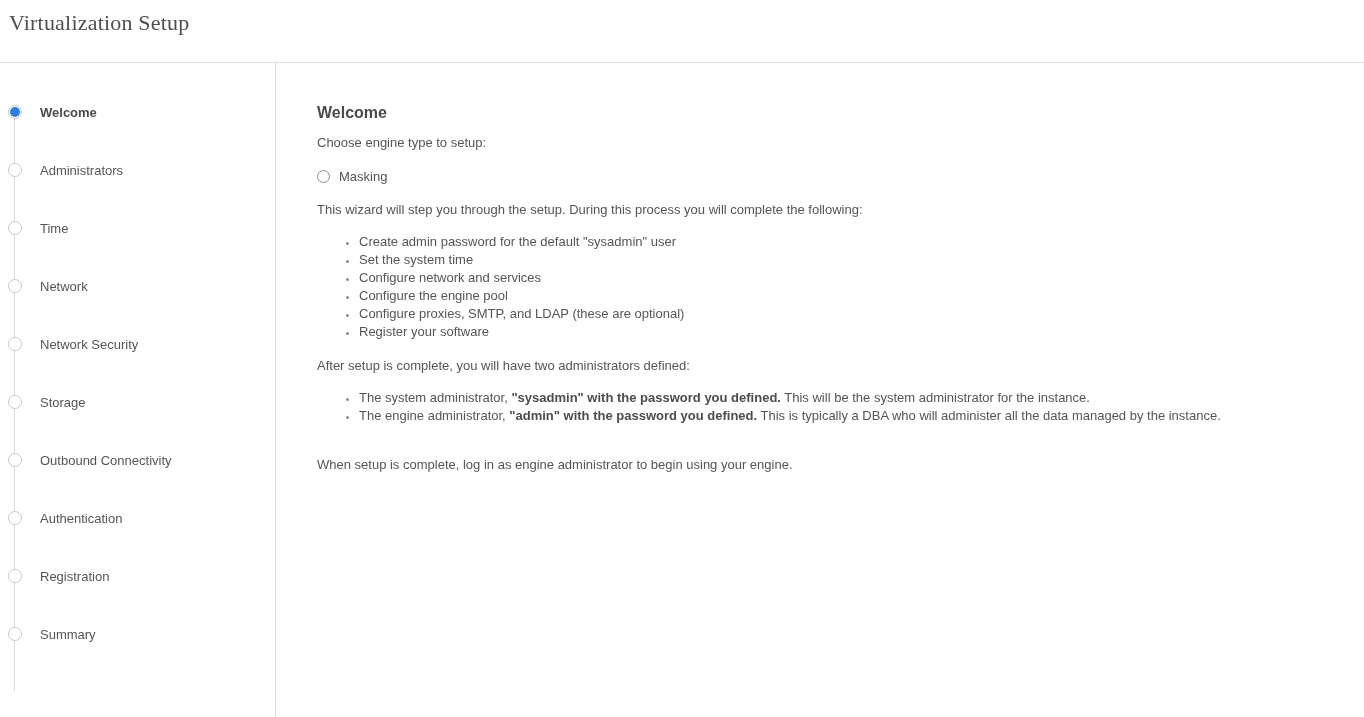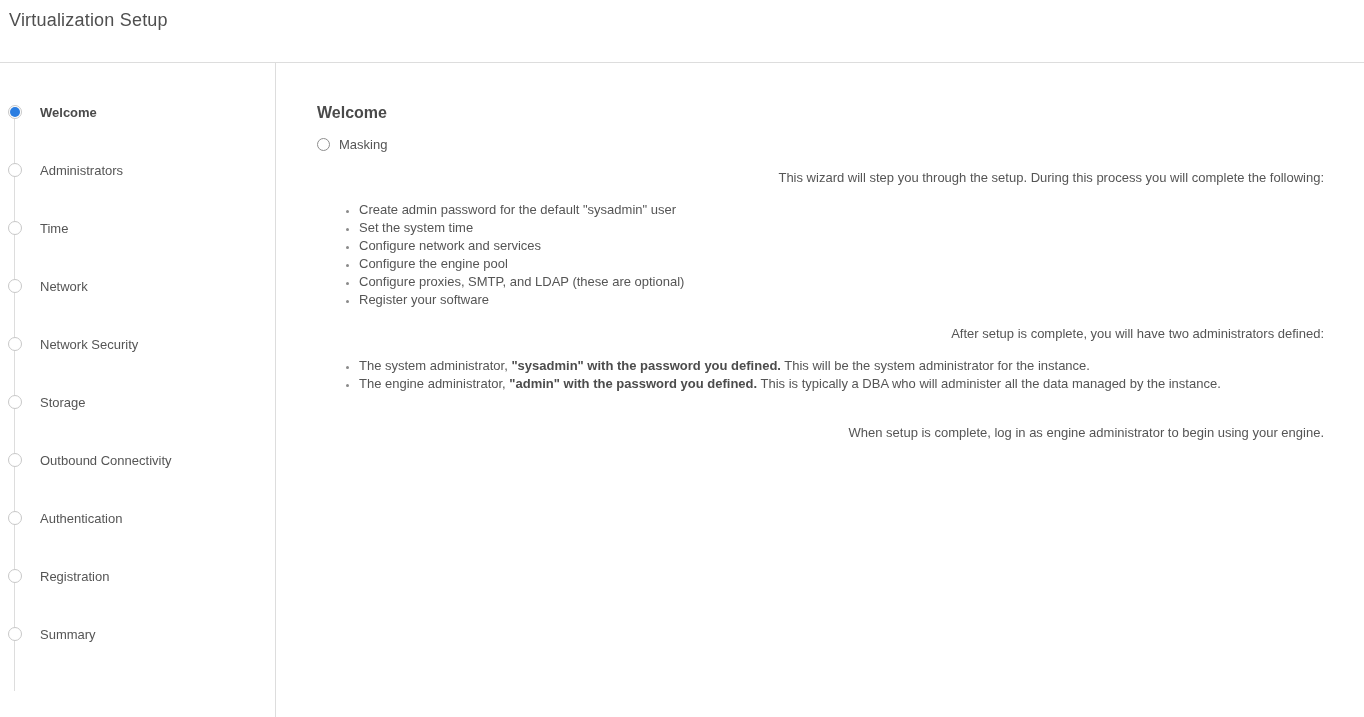--- a/index.html
+++ b/index.html
@@ -5,21 +5,21 @@
   :root { --blue:#2a7de1; --divider:#dddddd; --text-dark:#4a4a4a; --text-body:#555555; }
   * { box-sizing:border-box; }
   html,body { margin:0; padding:0; }
   body {
     width:1364px; height:717px; overflow:hidden; background:#ffffff;
     font-family:"Liberation Sans", sans-serif; font-size:13px; color:var(--text-body);
   }
 
   
   .app-header { height:63px; border-bottom:1px solid var(--divider); padding:10px 0 0 9px; }
-  .app-title { font-size:18px; font-weight:400; color:#4f4f4f; letter-spacing:0.2px; }
+  .app-title { font-size:22px; font-weight:400; color:#4f4f4f; letter-spacing:0.2px;font-family:Liberation Serif, serif; }
 
   
   .layout { display:flex; height:654px; }
 
   
   .sidebar { width:276px; min-width:276px; border-right:1px solid var(--divider); position:relative; padding-top:20px; }
   .stepper-line { position:absolute; left:14px; top:48px; height:580px; width:1px; background:var(--divider); }
   .step { height:58px; display:flex; align-items:center; padding-left:8px; cursor:pointer; position:relative; }
   .step-circle {
     width:14px; height:14px; min-width:14px; border:1px solid #c8c8c8; border-radius:50%;
@@ -41,21 +41,21 @@
   .radio-circle {
     width:13px; height:13px; min-width:13px; border:1px solid #8e8e8e; border-radius:50%;
     background:#ffffff; margin-right:9px;
   }
   .radio-row.selected .radio-circle {
     border:1px solid var(--blue); background:var(--blue);
     box-shadow: inset 0 0 0 2px #ffffff;
   }
   .radio-label { color:var(--text-body); }
 
-  .para { margin:17px 0 15px 0; line-height:16px;text-align:right; }
+  .para { margin:17px 0 15px 0; line-height:16px; }
   .para.closing { margin-top:32px; }
   ul.bullets { margin:15px 0 15px 0; padding-left:42px; list-style-type:disc; }
   ul.bullets li { line-height:18px; }
   ul.bullets li::marker { color:#8a8a8a; font-size:11px; }
   .bold-seg { font-weight:700; color:#4c4c4c; }
 </style>
 </head>
 <body>
 
 <div class="app-header">
@@ -105,20 +105,21 @@
     </div>
     <div class="step">
       <span class="step-circle"></span>
       <span class="step-label">Summary</span>
     </div>
   </div>
 
   <div class="main">
     <h2 class="main-heading">Welcome</h2>
 
+    <p class="prompt">Choose engine type to setup:</p>
 
     <div class="radio-group">
       <div class="radio-row">
         <span class="radio-circle"></span>
         <span class="radio-label">Masking</span>
       </div>
     </div>
 
     <p class="para">This wizard will step you through the setup. During this process you will complete the following:</p>
 

